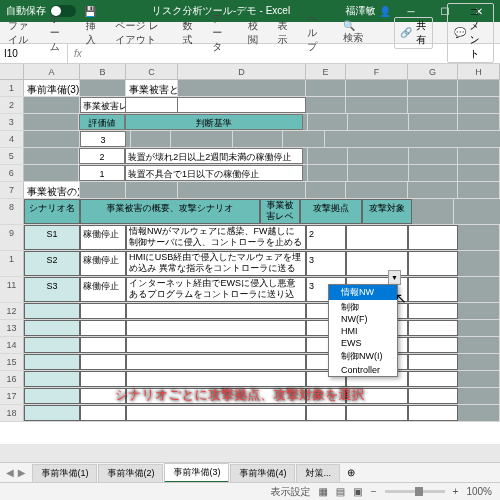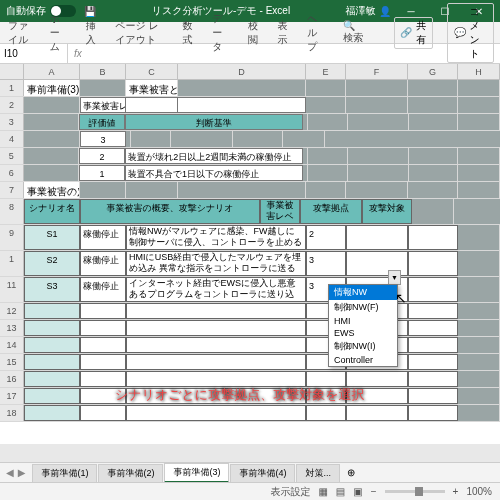--- a/index.html
+++ b/index.html
@@ -29,21 +29,21 @@
 .cell{border-right:1px solid #d8d8d8;padding:0 2px;font-size:9px;overflow:hidden;white-space:nowrap;line-height:17px}
 .graybg{background:#9aa5a5}
 .section-label{background:#fff;font-size:10px;padding:1px 3px}
 .tbl-hdr{background:#6bbdb8;color:#000;font-size:9px;text-align:center;border:1px solid #777}
 .tbl-cell{background:#fff;border:1px solid #777;font-size:9px;padding:0 2px}
 .tbl-cell.c{text-align:center}
 .scenario-hdr{background:#6bbdb8;font-size:9px;text-align:center;border:1px solid #666}
 .scenario-cell{background:#fff;border:1px solid #666;font-size:9px;padding:0 2px}
 .scenario-id{background:#cde8e6;text-align:center}
 .dropdown{position:absolute;left:328px;top:220px;width:70px;background:#fff;border:1px solid #7a7a7a;box-shadow:2px 2px 4px rgba(0,0,0,.3);z-index:10}
-.dd-item{padding:1px 5px;font-size:9px;cursor:default}
+.dd-item{padding:1px 12px;font-size:9px;cursor:default}
 .dd-item.sel{background:#0078d7;color:#fff}
 .cursor-arrow{position:absolute;left:395px;top:226px;z-index:20;font-size:14px;color:#000}
 .overlay-text{position:absolute;left:115px;top:322px;font-size:13px;color:#ef4444;text-shadow:1px 1px 3px rgba(0,0,0,.8),-1px -1px 3px rgba(0,0,0,.8);z-index:15;font-weight:500}
 .sheettabs{position:absolute;bottom:18px;left:0;right:0;height:20px;background:#f3f3f3;display:flex;align-items:center;padding:0 6px;gap:1px;border-top:1px solid #ccc}
 .sheettab{padding:2px 8px;font-size:9px;background:#e0e0e0;border:1px solid #ccc;border-bottom:none}
 .sheettab.active{background:#fff;border-bottom:2px solid #1e6b3a}
 .nav-arrows{display:flex;gap:4px;margin-right:6px;color:#888}
 .statusbar{position:absolute;bottom:0;left:0;right:0;height:18px;background:#f3f3f3;border-top:1px solid #ccc;display:flex;align-items:center;justify-content:flex-end;padding:0 8px;gap:8px;font-size:9px;color:#555}
 .zoom-slider{width:60px;height:3px;background:#ccc;position:relative}
 .zoom-slider::after{content:"";position:absolute;left:30px;top:-3px;width:8px;height:9px;background:#888}

